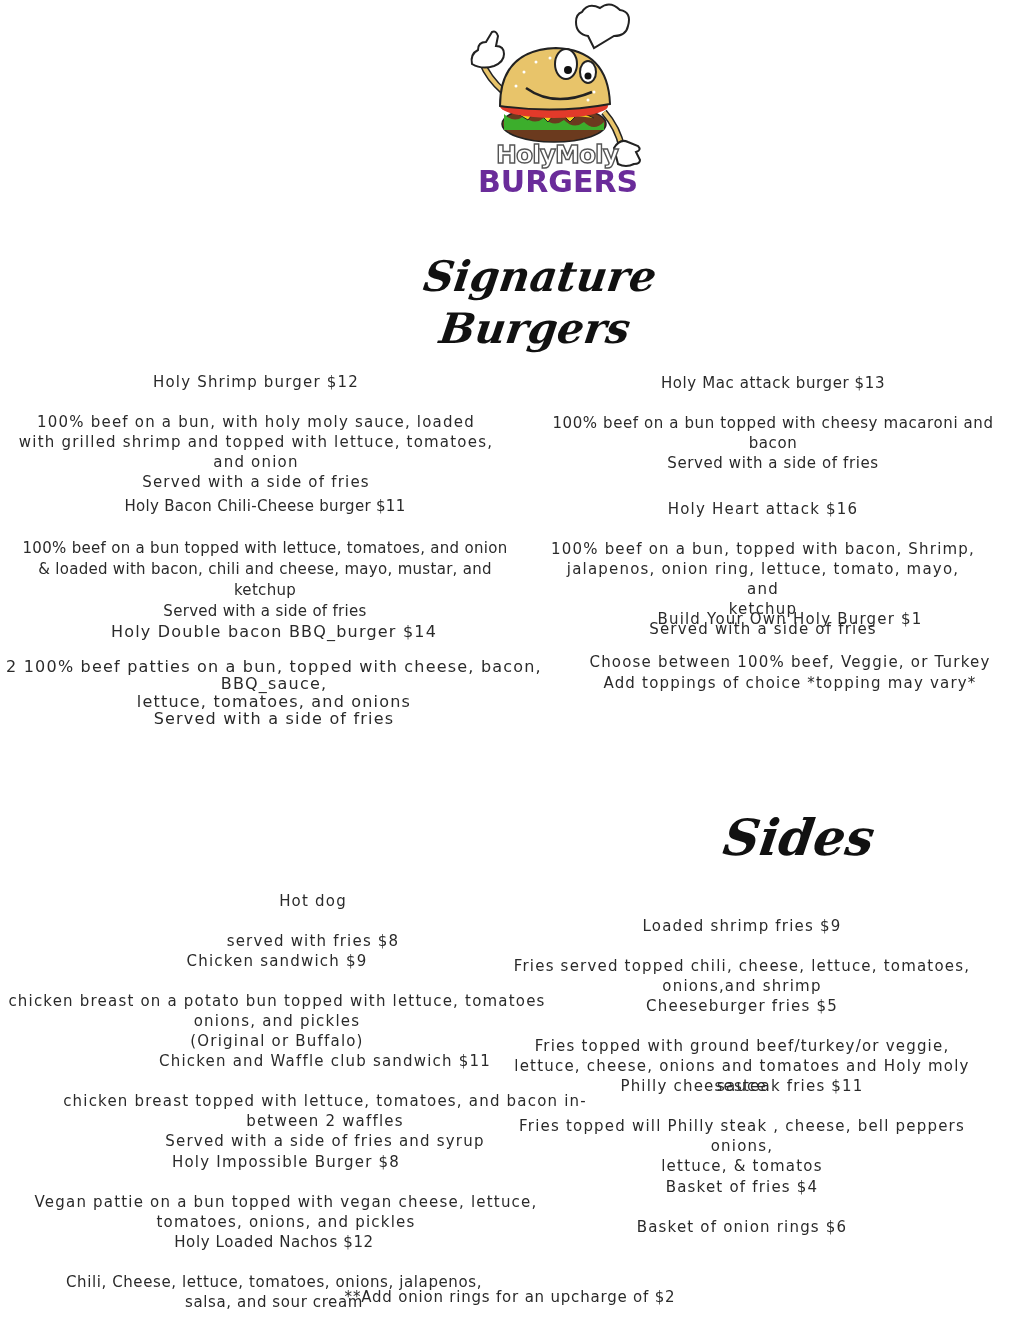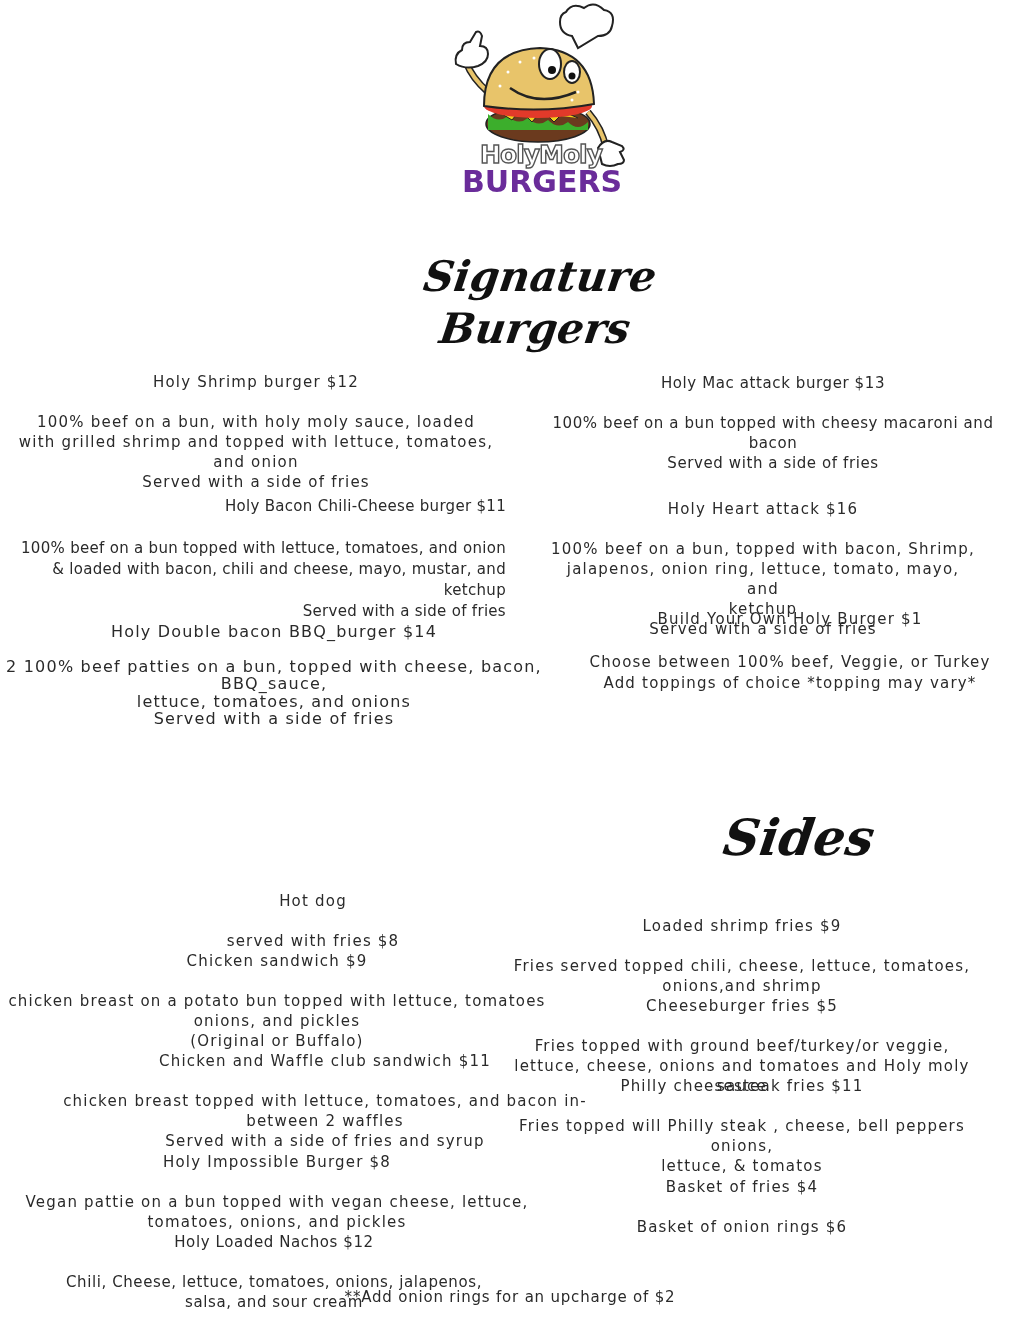--- a/index.html
+++ b/index.html
@@ -6,21 +6,21 @@
     body { width: 1024px; height: 1324px; position: relative; overflow: hidden;
            font-family: "DejaVu Sans", sans-serif; color: #2a2a2a; }
     .abs { position: absolute; }
     .item { position: absolute; text-align: center; font-size: 15px; line-height: 20px;
             letter-spacing: 1.2px; white-space: pre-line; }
     .item .name { display: block; }
     .item .desc { display: block; }
     .small { font-size: 16px; line-height: 17.5px; }
     .script { position: absolute; font-family: "DejaVu Serif", serif; font-style: italic;
               font-weight: bold; color: #111; transform: skewX(-8deg); }
-    #logo { left: 448px; top: 2px; width: 180px; height: 200px; text-decoration: underline; }
+    #logo { left: 464px; top: 2px; width: 180px; height: 200px; text-decoration: underline; }
   </style>
 </head>
 <body>
 
 <div id="logo" class="abs">
   <svg width="180" height="200" viewBox="0 0 180 200">
 
     <path d="M118 10 q6 -10 18 -4 q10 -8 20 2 q12 2 8 16 q-2 10 -14 10 l-20 12 l-6 -12 q-12 -2 -12 -14 q0 -8 6 -10z" fill="#fff" stroke="#222" stroke-width="2"></path>
 
     <path d="M40 90 q-16 -14 -22 -30" fill="none" stroke="#222" stroke-width="7"></path>
@@ -63,21 +63,21 @@
 <div class="script" style="left:424px; top:252px; font-size:42px;">Signature</div>
 <div class="script" style="left:440px; top:304px; font-size:42px;">Burgers</div>
 
 <div class="item" style="left:0; width:512px; top:352px;">
   <span class="name">Holy Shrimp burger $12</span>
   <span class="desc">100% beef on a bun, with holy moly sauce, loaded
 with grilled shrimp and topped with lettuce, tomatoes,
 and onion
 Served with a side of fries</span>
 </div>
-<div class="item" style="left:8px; width:498px; top:475px; letter-spacing:0.3px; line-height:21px;text-align:right;">
+<div class="item" style="left:16px; width:498px; top:475px; letter-spacing:0.3px; line-height:21px;">
   <span class="name">Holy Bacon Chili-Cheese burger  $11</span>
   <span class="desc">100% beef on a bun topped with lettuce, tomatoes, and onion
 &amp; loaded with bacon, chili and cheese, mayo, mustar, and
 ketchup
 Served with a side of fries</span>
 </div>
 <div class="item small" style="left:0; width:548px; top:605px;">
   <span class="name">Holy Double bacon BBQ_burger $14</span>
   <span class="desc">2 100% beef patties on a bun, topped with cheese, bacon, BBQ_sauce,
 lettuce, tomatoes, and onions
@@ -114,21 +114,21 @@
   <span class="desc">chicken breast on a potato bun topped with lettuce, tomatoes
 onions, and pickles
 (Original or Buffalo)</span>
 </div>
 <div class="item" style="left:0; width:554px; top:1031px;padding-left:48px;">
   <span class="name">Chicken and Waffle club sandwich $11</span>
   <span class="desc">chicken breast topped with lettuce, tomatoes, and bacon in-
 between 2 waffles
 Served with a side of fries and syrup</span>
 </div>
-<div class="item" style="left:0; width:554px; top:1132px;">
+<div class="item" style="left:0; width:554px; top:1132px;padding-left:9px;">
   <span class="name">Holy Impossible Burger $8</span>
   <span class="desc">Vegan pattie on a bun topped with vegan cheese, lettuce,
 tomatoes, onions, and pickles</span>
 </div>
 <div class="item" style="left:0; width:548px; top:1212px; letter-spacing:0.6px;">
   <span class="name">Holy Loaded Nachos $12</span>
   <span class="desc">Chili, Cheese, lettuce, tomatoes, onions, jalapenos,
 salsa, and sour cream</span>
 </div>
 

